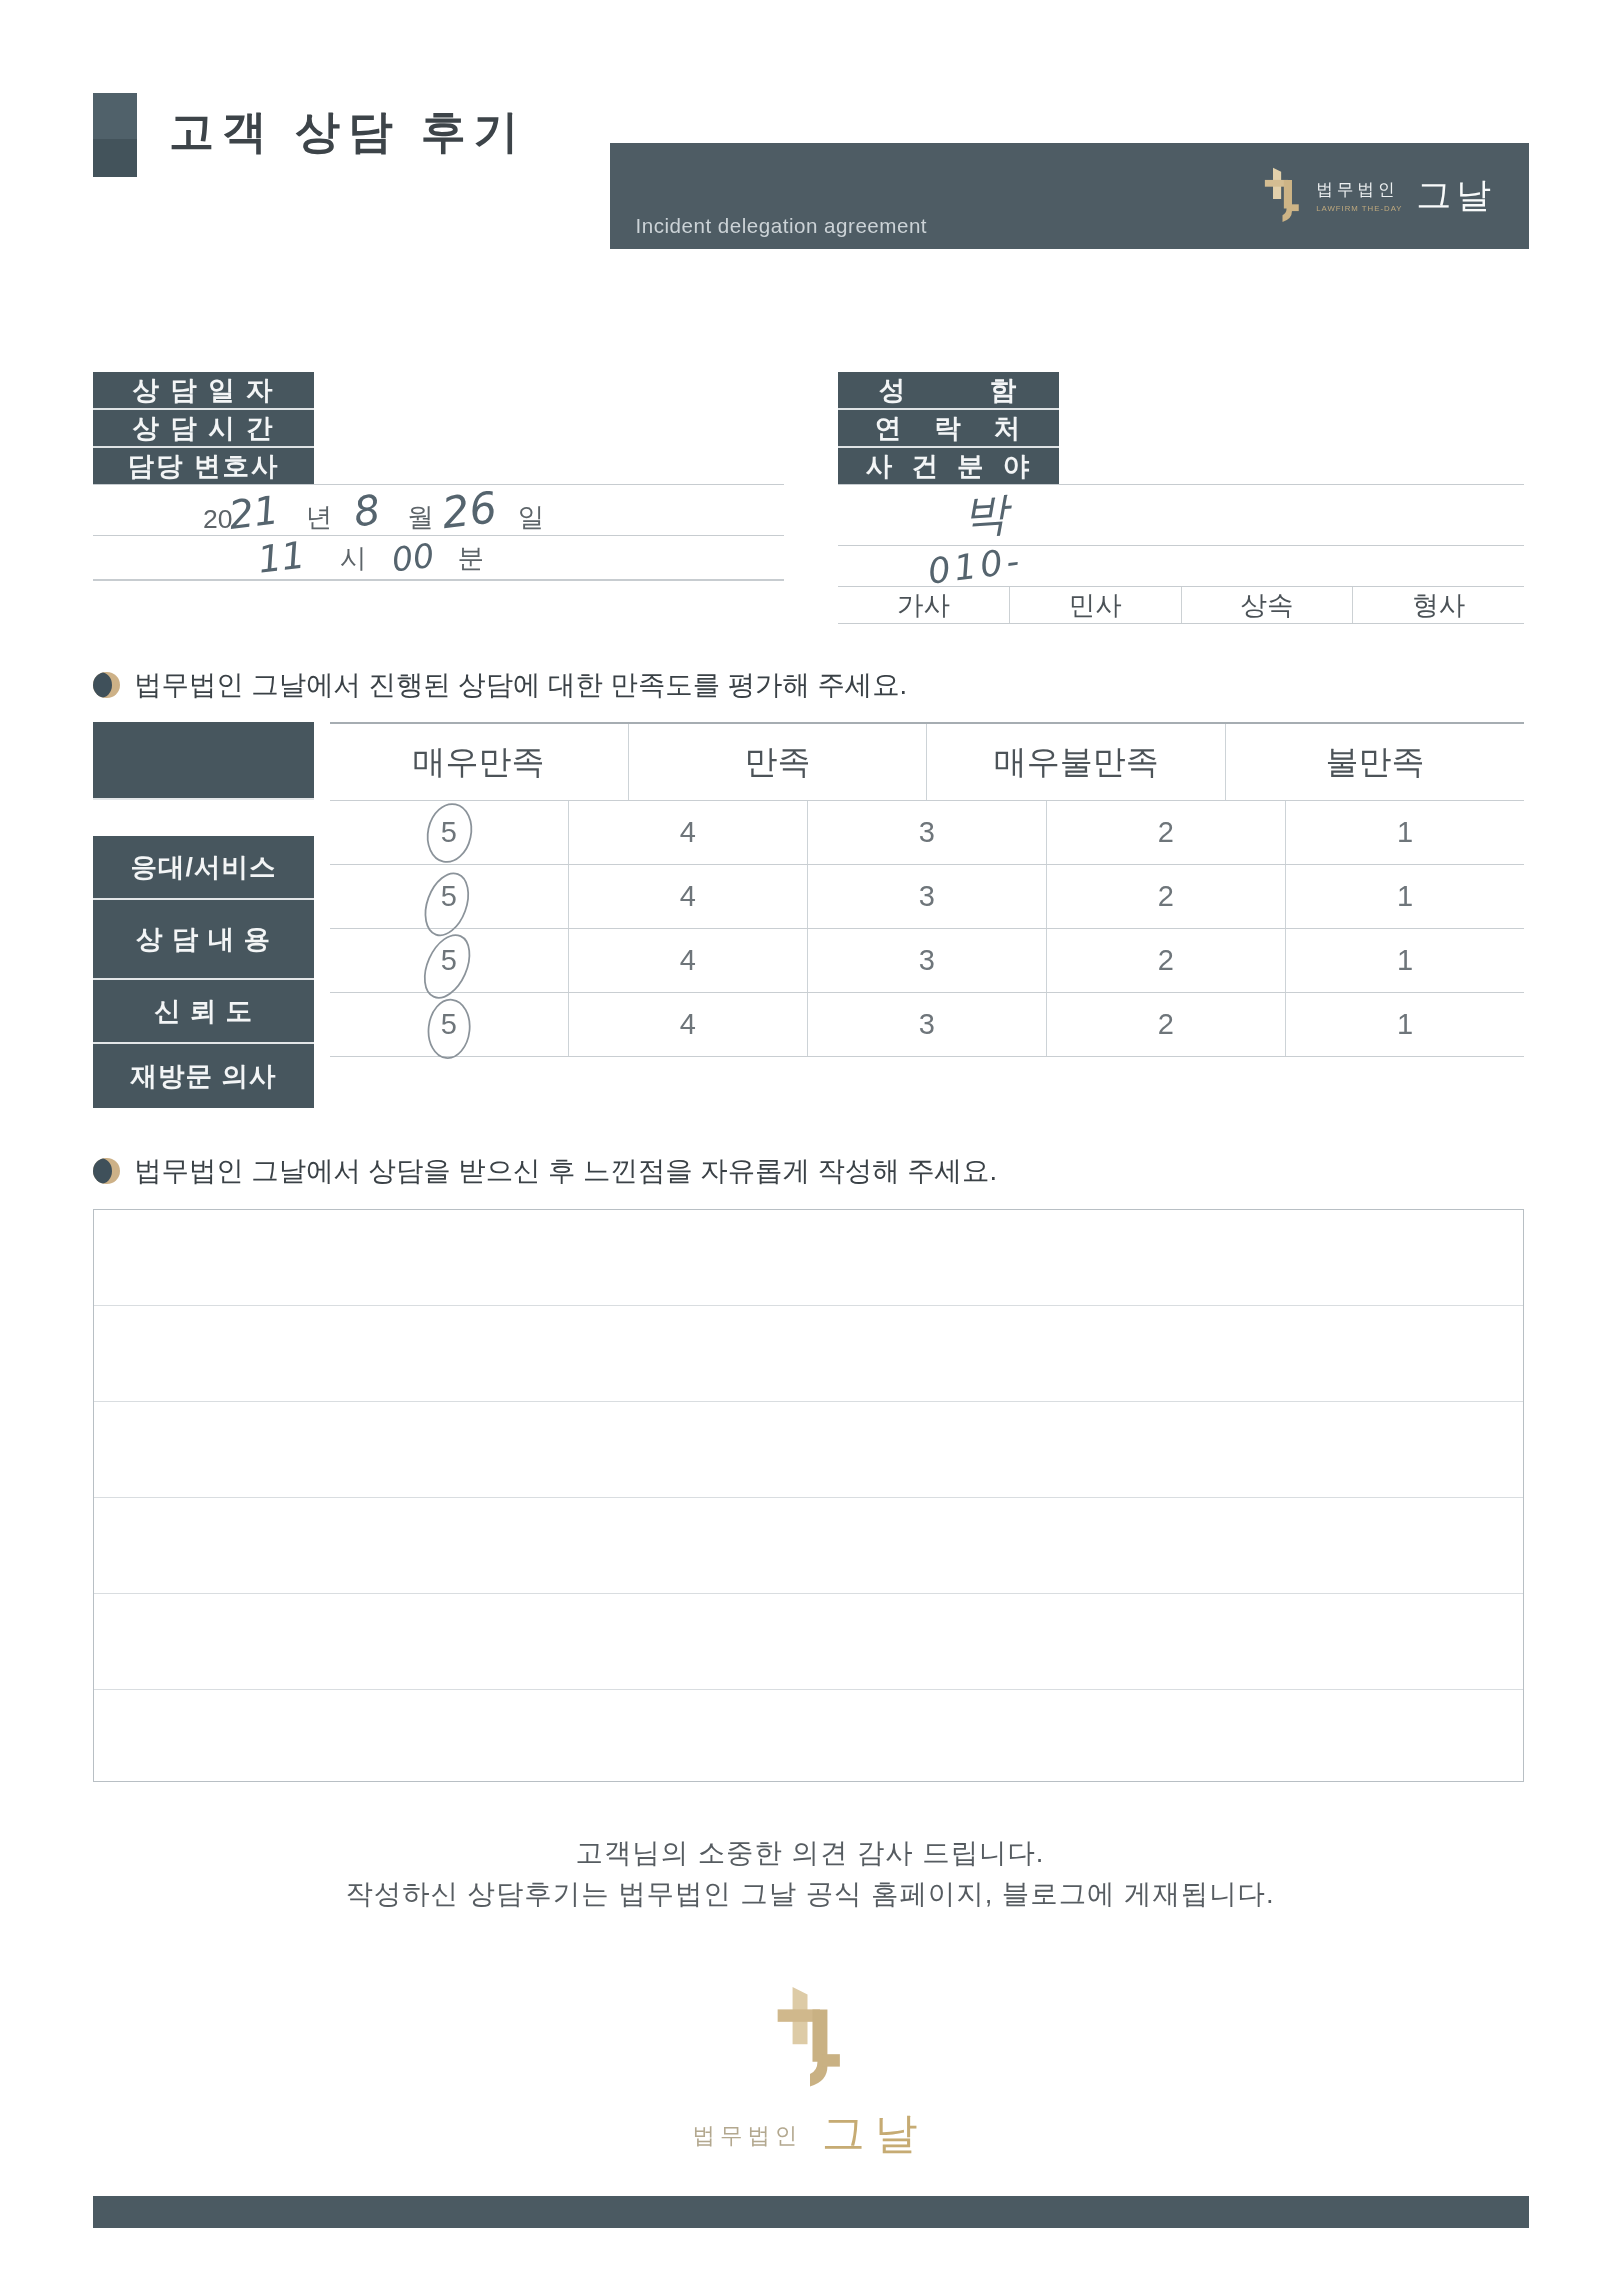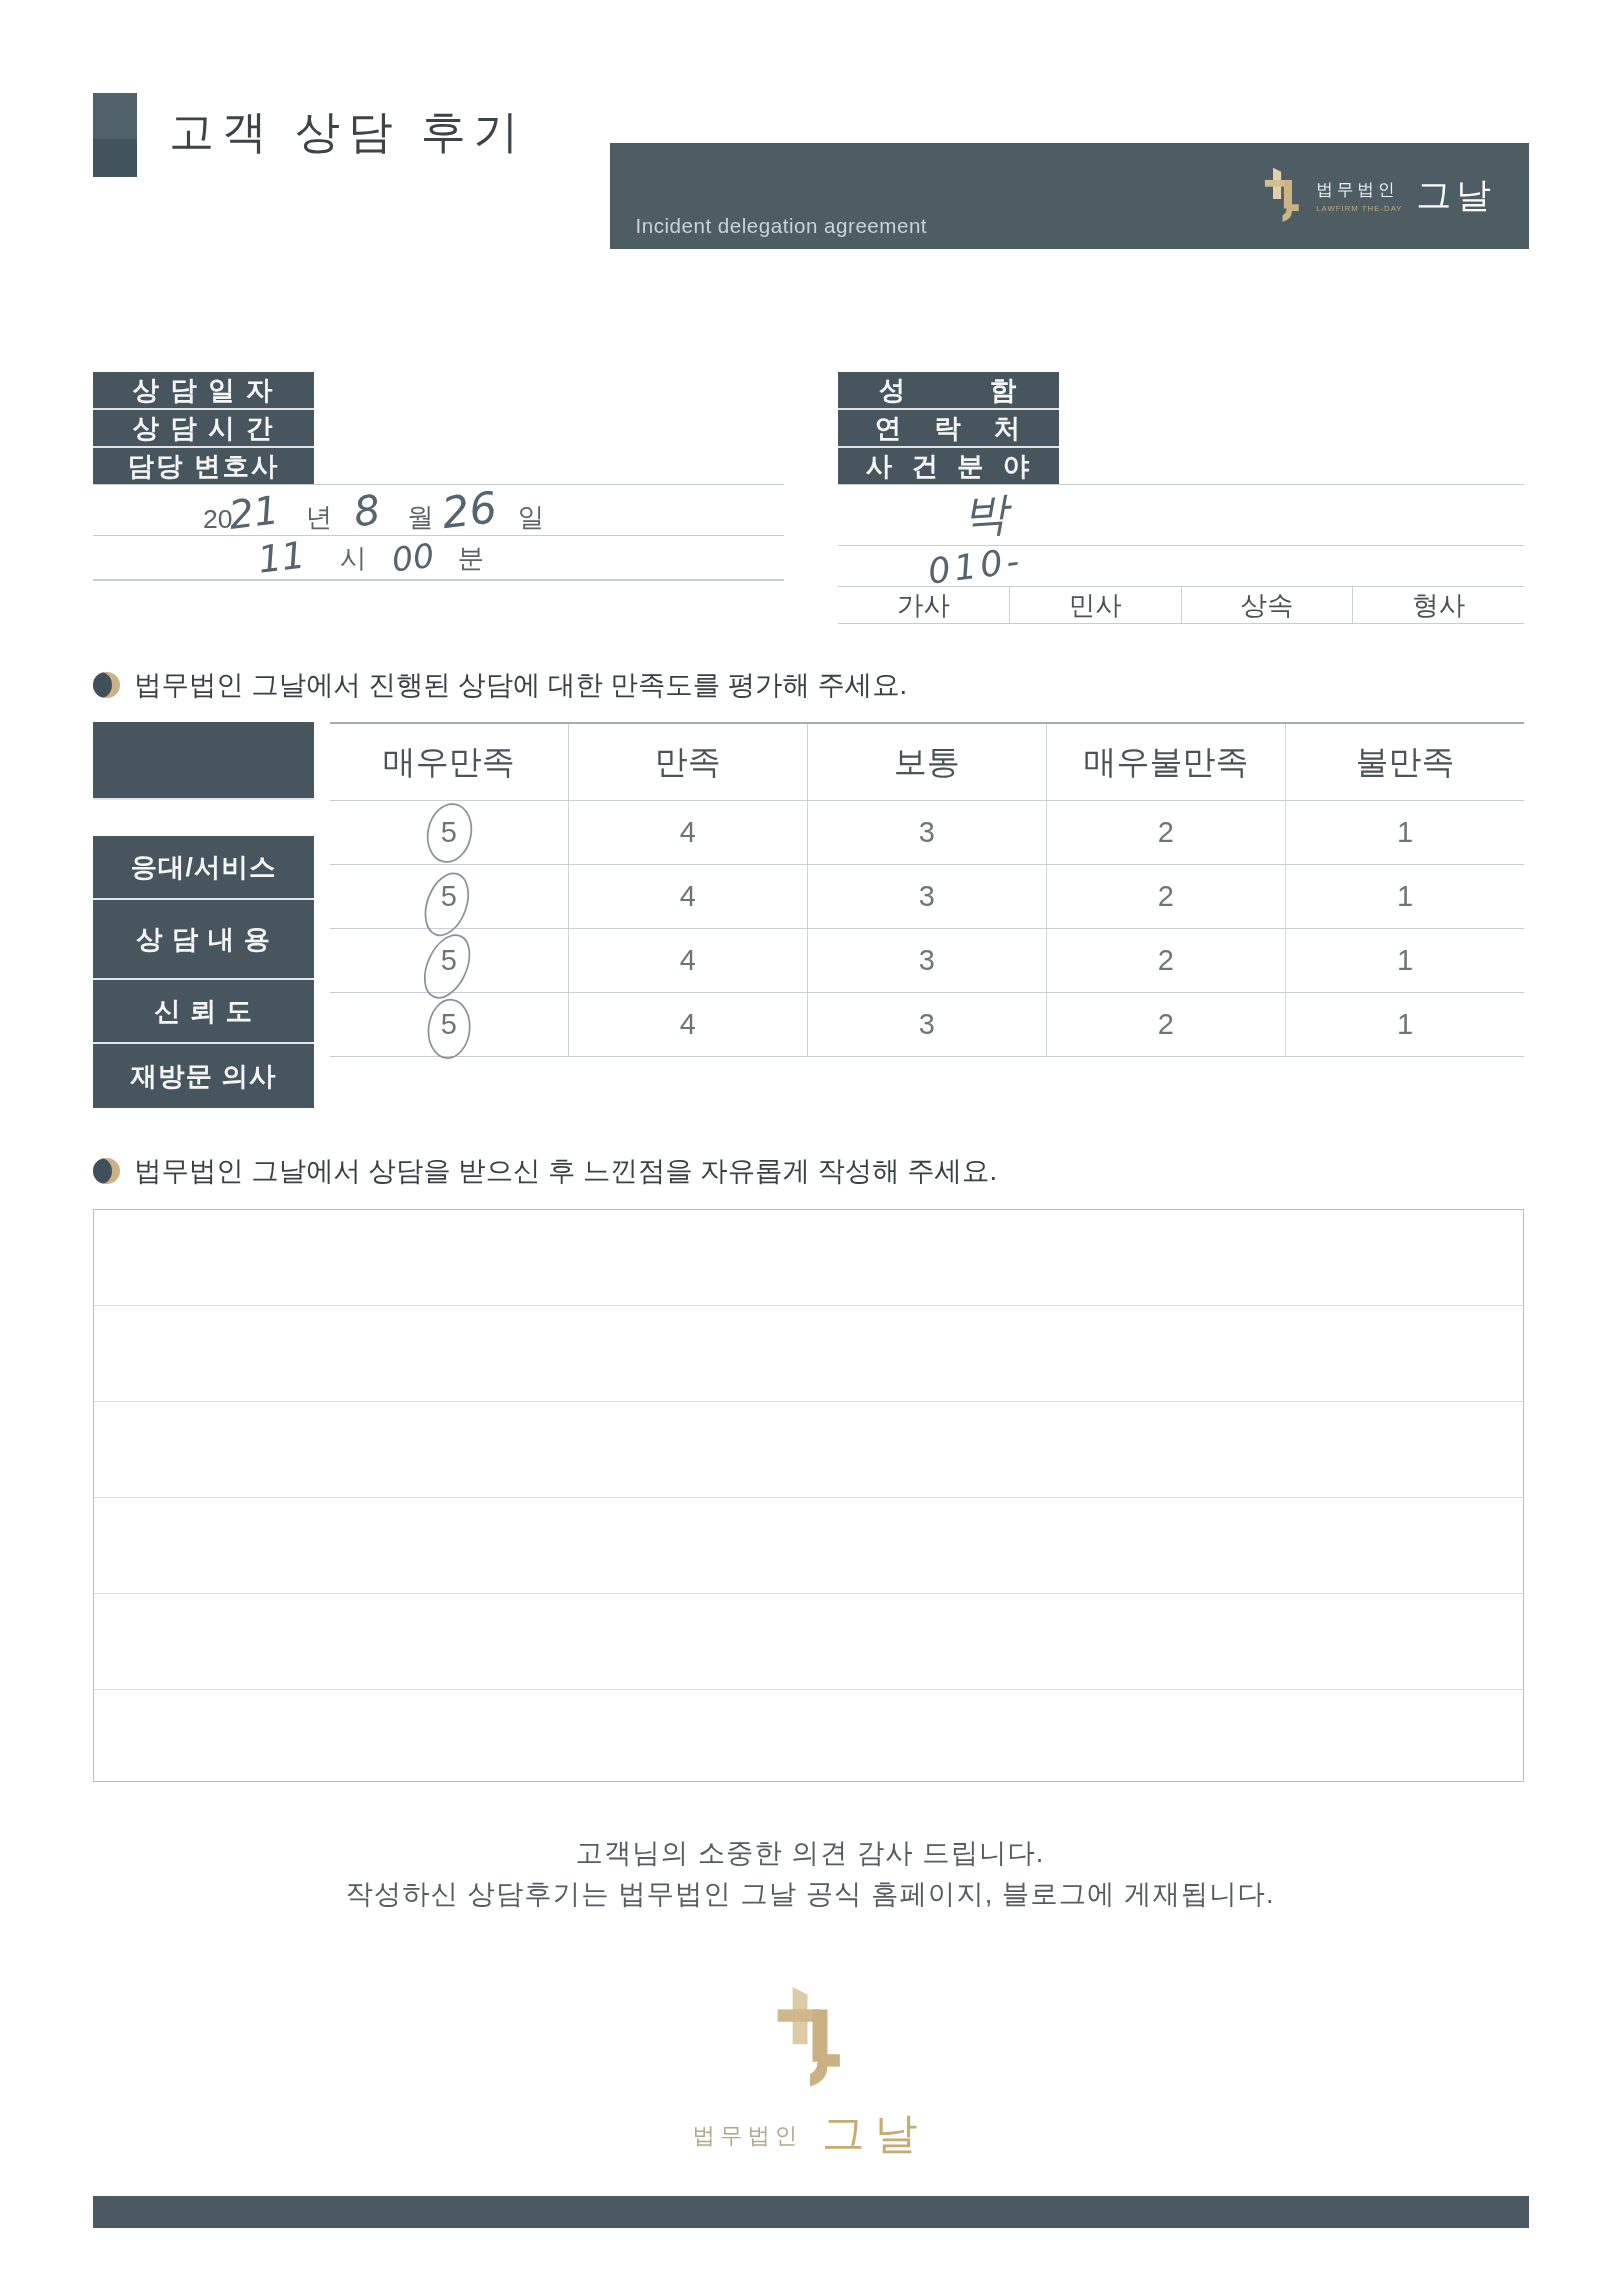--- a/index.html
+++ b/index.html
@@ -7,21 +7,21 @@
   body {
     width:1620px; height:2292px; position:relative;
     font-family:"Liberation Sans", sans-serif;
     color:#3e464b;
   }
   .abs { position:absolute; }
 
   
   .title-square { left:93px; top:93px; width:44px; height:84px;
     background:linear-gradient(#50616a 0 55%, #43535b 55% 100%); }
-  .page-title { left:169px; top:102px; font-size:45px; font-weight:400;
+  .page-title { left:169px; top:102px; font-size:45px; font-weight:700;
     letter-spacing:7.8px; color:#3d4449; }
   .banner { left:610px; top:143px; width:919px; height:106px; background:#4e5c64; }
   .banner-subtitle { position:absolute; left:25.5px; bottom:10.8px;
     font-size:20.6px; color:#ccd3d7; letter-spacing:0.5px; font-weight:400; }
   .banner-logo { position:absolute; right:33px; top:21.6px; display:flex; align-items:center; }
   .logo-stack { display:flex; flex-direction:column; margin-left:11.8px; }
   .logo-firm { font-size:16.7px; color:#eef1f2; letter-spacing:3.9px; }
   .logo-caption { font-size:7.8px; color:#bfa97e; letter-spacing:1px; margin-top:2.9px; white-space:nowrap; }
   .logo-name { font-size:35px; color:#f8fafa; letter-spacing:4.9px; margin-left:13.7px; font-weight:500; }
 
@@ -182,21 +182,20 @@
       <div class="sat-lbl" style="height:78px; background:#47565e;"></div>
       <div class="sat-lbl" style="height:64px;margin-top:36px;">응대/서비스</div>
       <div class="sat-lbl" style="height:80px;">상 담 내 용</div>
       <div class="sat-lbl" style="height:64px;">신 뢰 도</div>
       <div class="sat-lbl" style="height:64px;">재방문 의사</div>
     </div>
     <div class="sat-valgrid">
       <div class="sat-hrow">
         <div class="sat-hcell">매우만족</div>
         <div class="sat-hcell">만족</div>
-        <div class="sat-hcell">보통</div>
         <div class="sat-hcell">매우불만족</div>
         <div class="sat-hcell">불만족</div>
       </div>
 
       <div class="sat-row">
         <div class="sat-cell">
           <span>5</span>
           <svg class="circle-svg c1" width="65" height="78" viewBox="0 0 66 80">
               <ellipse cx="33" cy="40" rx="22" ry="30"></ellipse>
             </svg>

